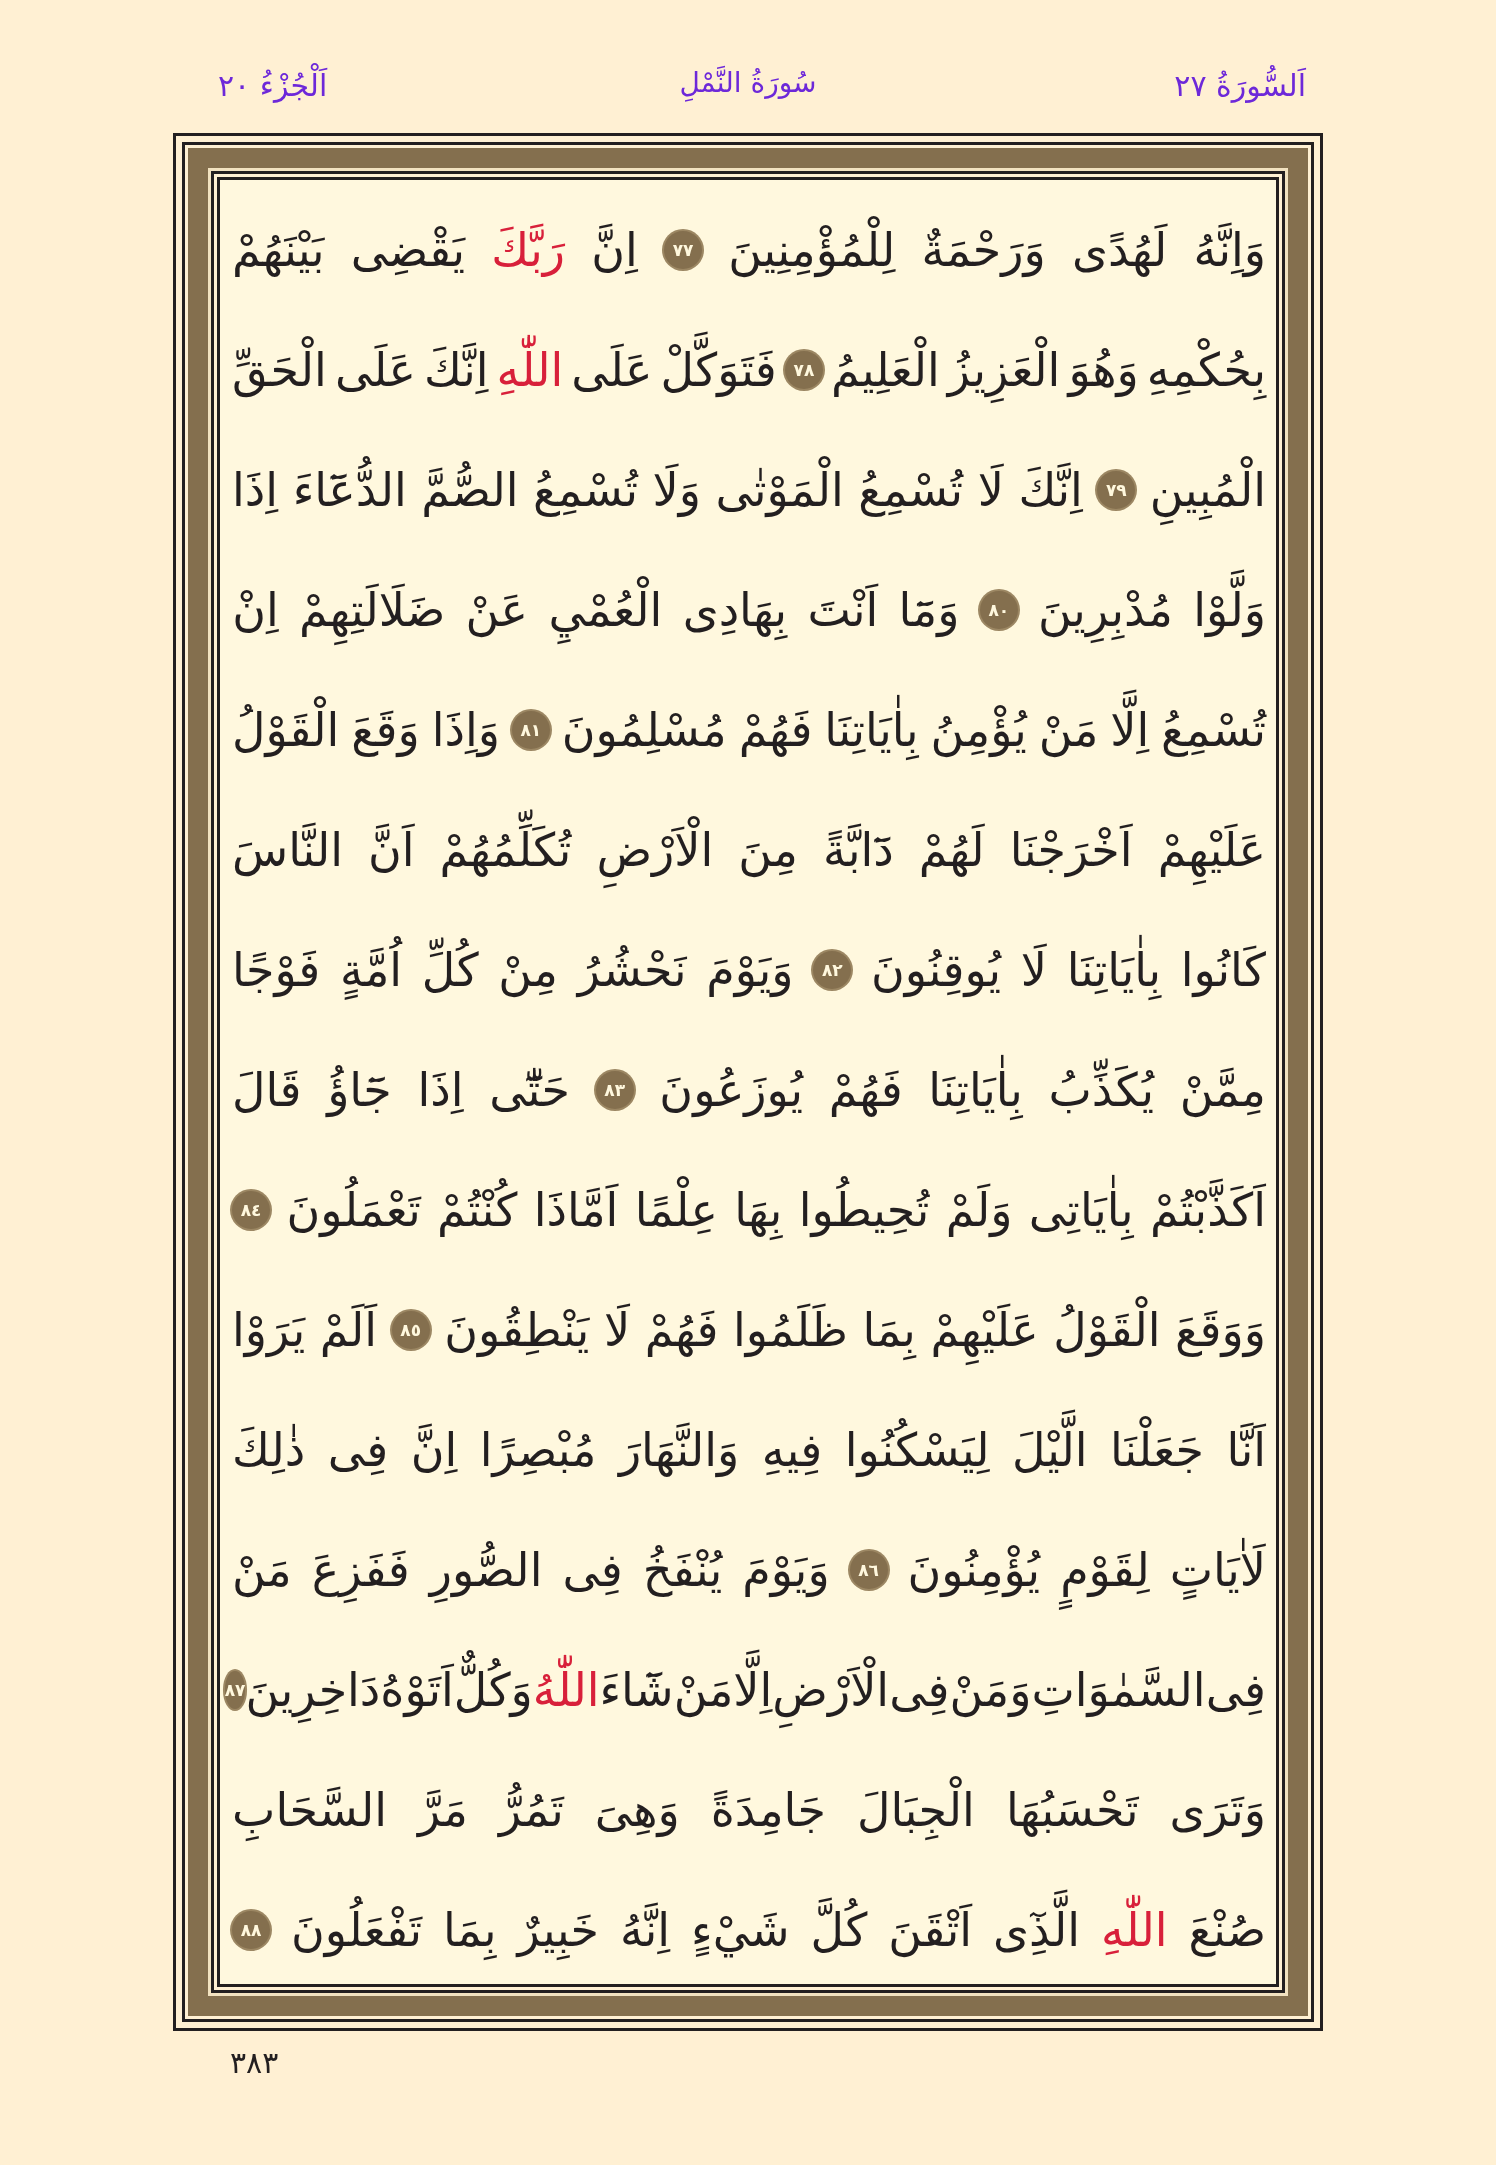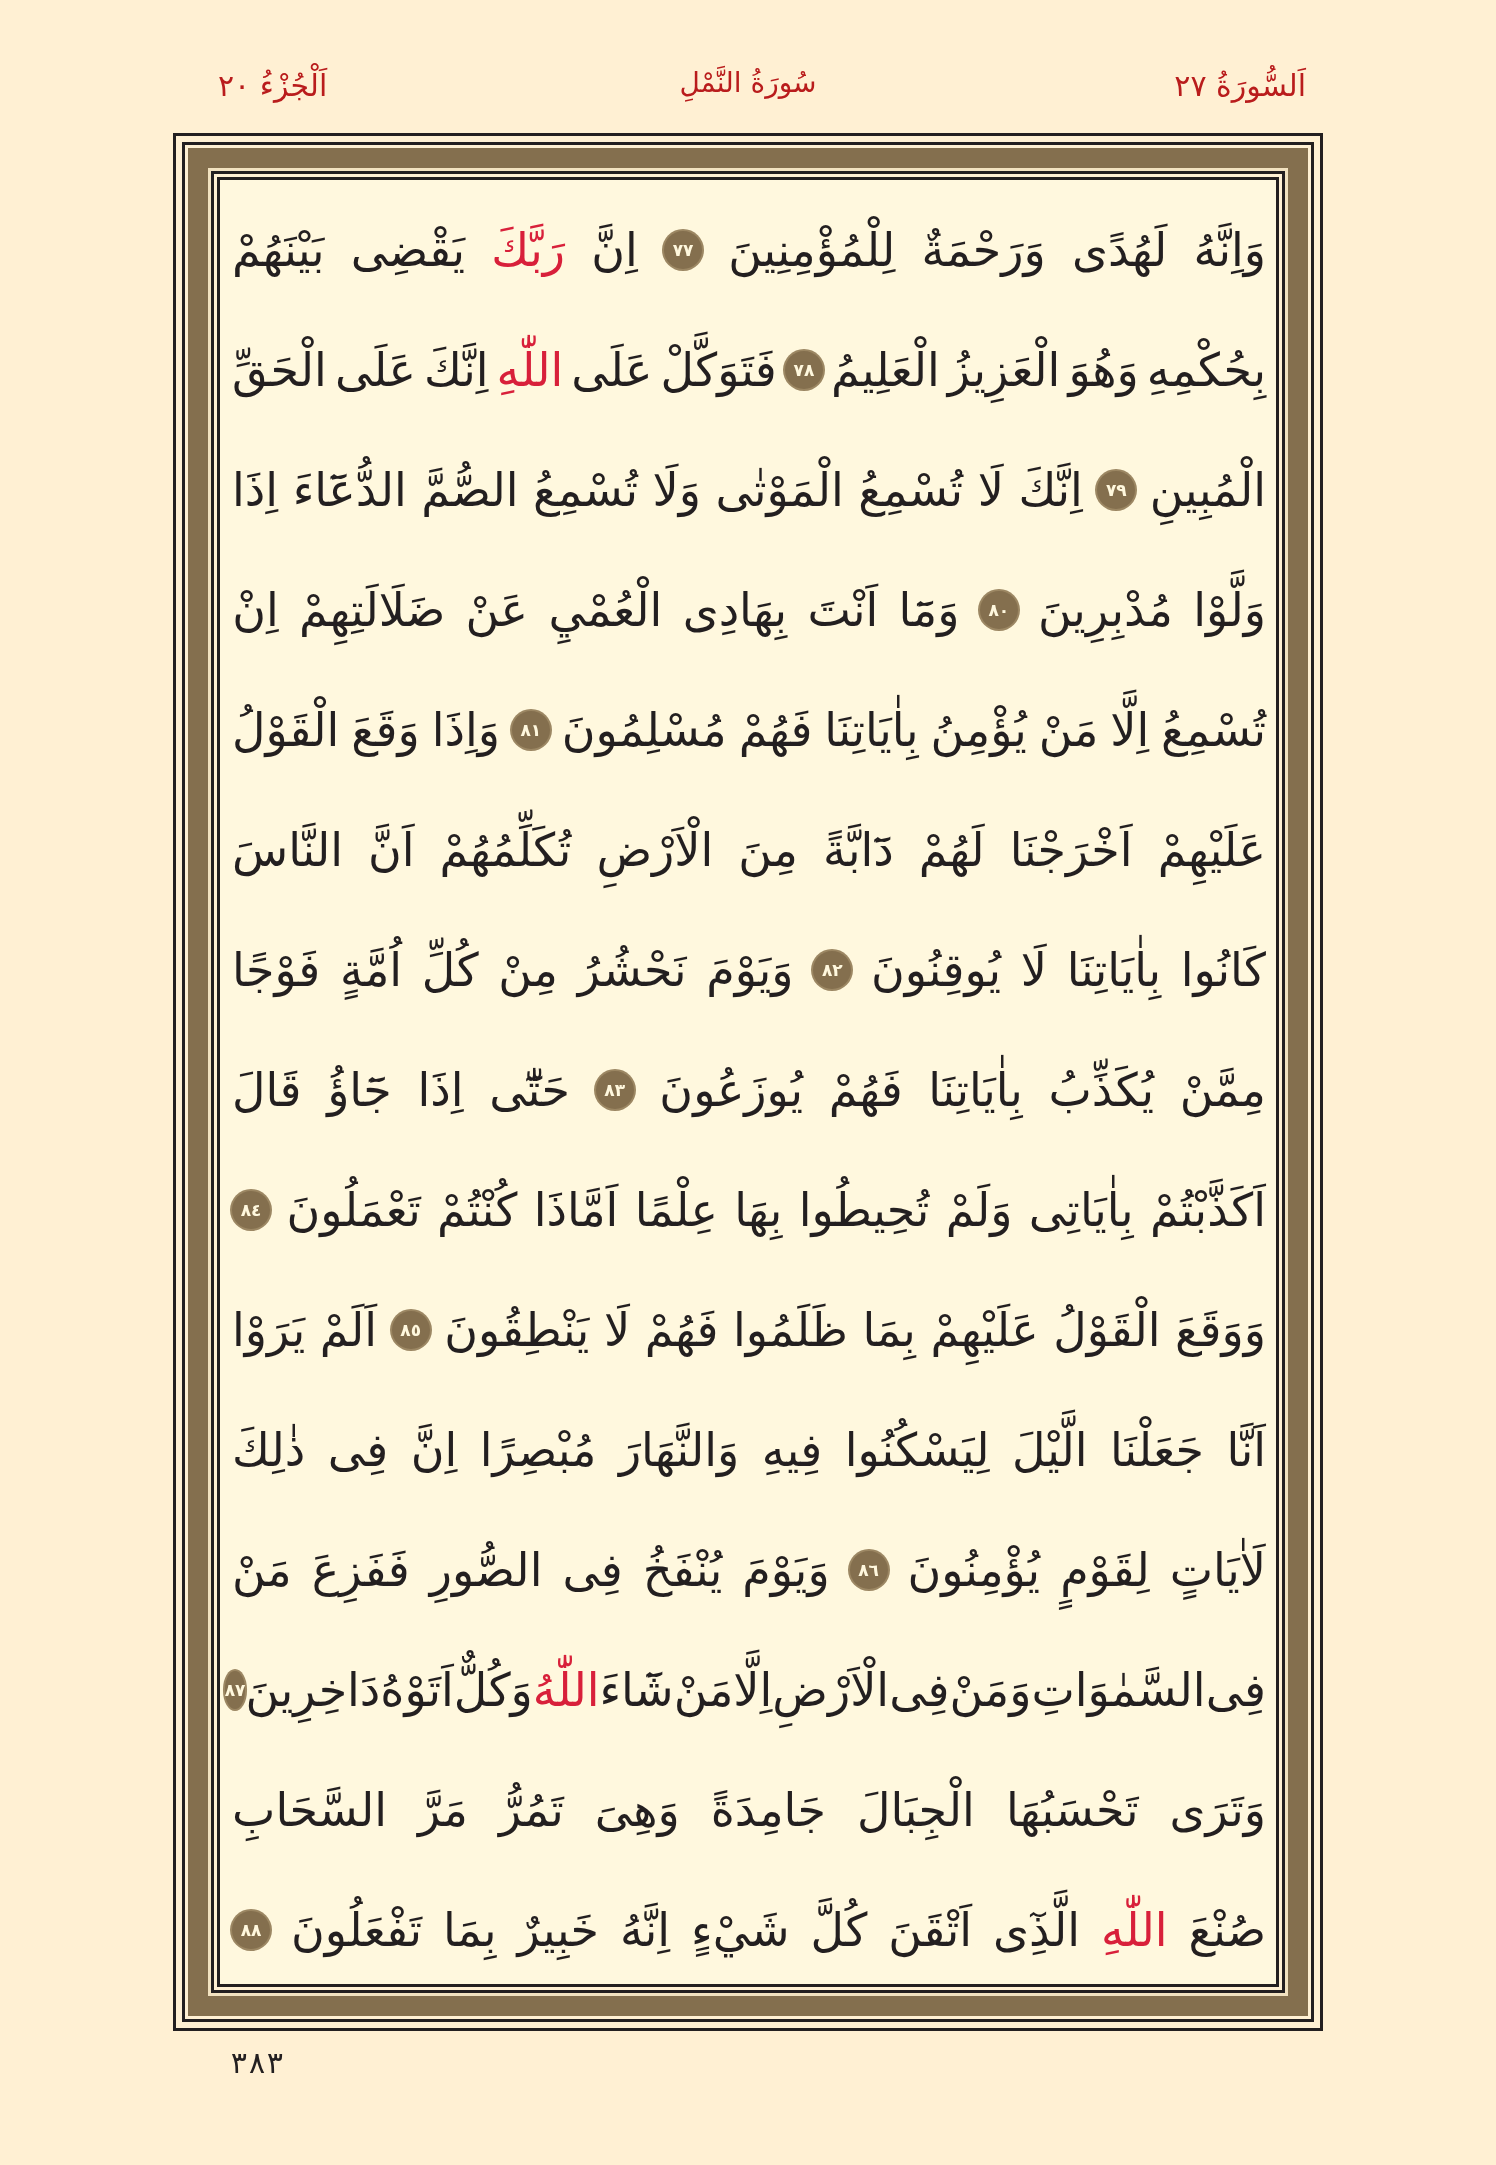--- a/index.html
+++ b/index.html
@@ -9,21 +9,21 @@
     position: relative;
     overflow: hidden;
     font-family: "DejaVu Serif", serif;
   }
   .header {
     position: absolute; left: 0; top: 60px; width: 1496px; height: 70px;
   }
   .hdr-item {
     position: absolute; top: 8px;
     font-family: "DejaVu Sans", sans-serif;
-    font-size: 30px; color: #b91c1c; direction: rtl; white-space: nowrap;
+    font-size: 30px; color: #6d28d9; direction: rtl; white-space: nowrap;
   }
   .hdr-juz { left: 218px; }
   .hdr-sura-name { left: 0; width: 1496px; text-align: center; top: 6px; font-size: 28px; }
   .hdr-sura-no { right: 190px; }
 
   
   .frame-outer {
     position: absolute; left: 173px; top: 133px;
     width: 1150px; height: 1898px;
     box-sizing: border-box;
@@ -71,21 +71,21 @@
     display: inline-flex; align-items: center; justify-content: center;
     width: 38px; height: 38px; border-radius: 50%;
     background: #846f4e;
     box-shadow: 0 0 0 2px #9c8763;
     color: #fff8de; font-size: 17px; font-weight: bold;
     font-family: "DejaVu Sans", sans-serif;
     line-height: 38px;
   }
   .page-no {
     position: absolute; left: 230px; top: 2045px;
-    font-family: Liberation Mono, monospace;
+    font-family: Liberation Serif, serif;
     font-size: 30px; color: #231f20; direction: rtl;
   }
 </style>
 </head>
 <body>
 
 <div class="header">
   <span class="hdr-item hdr-juz">اَلْجُزْءُ ٢٠</span>
   <span class="hdr-item hdr-sura-name">سُورَةُ النَّمْلِ</span>
   <span class="hdr-item hdr-sura-no">اَلسُّورَةُ ٢٧</span>

